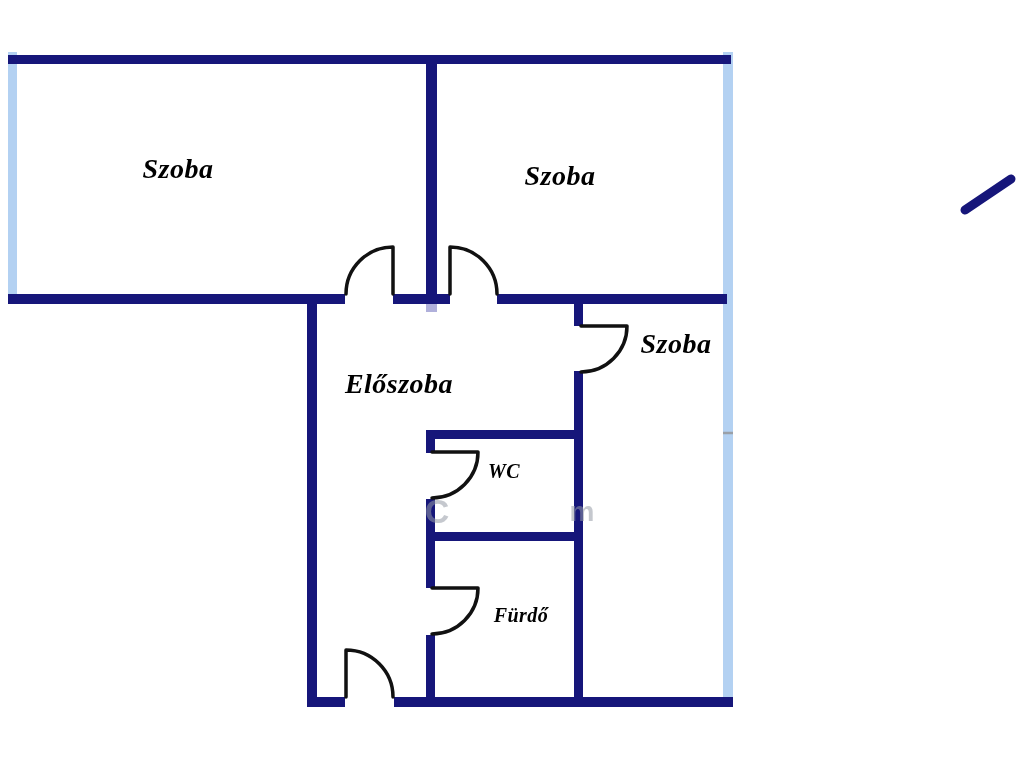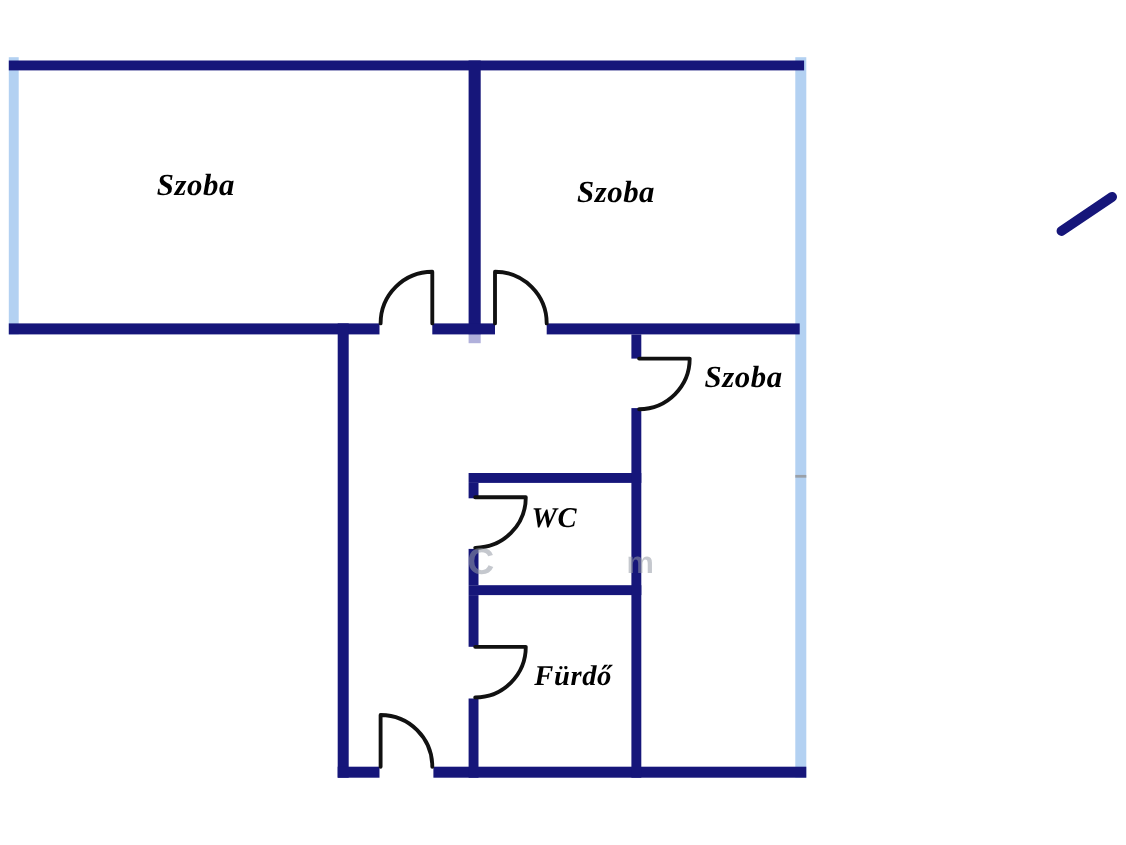--- a/index.html
+++ b/index.html
@@ -22,21 +22,21 @@
   .room-label {
     position: absolute;
     transform: translate(-50%, -50%);
     font-style: italic;
     font-weight: bold;
     color: #000000;
     white-space: nowrap;
     letter-spacing: 0.5px;
   }
   .lbl-28 { font-size: 28px; }
-  .lbl-27 { font-size: 26px; }
+  .lbl-27 { font-size: 20px; }
   .watermark-frag {
     position: absolute;
     transform: translate(-50%, -50%);
     font-family: "Liberation Sans", "DejaVu Sans", sans-serif;
     font-weight: bold;
     color: rgba(150, 155, 165, 0.55);
     white-space: nowrap;
   }
 </style>
 </head>
@@ -79,20 +79,21 @@
       <path d="M432 452 H478 M478 452 A46 46 0 0 1 432 498"></path>
       <path d="M432 588 H478 M478 588 A46 46 0 0 1 432 634"></path>
       <path d="M346 650 V697 M346 650 A47 47 0 0 1 393 697"></path>
     </g>
 
     <line x1="965" y1="210" x2="1011" y2="179" stroke="#16167a" stroke-width="9" stroke-linecap="round"></line>
   </svg>
 
   <div class="room-label lbl-28" style="left:178px; top:169px;">Szoba</div>
   <div class="room-label lbl-28" style="left:560px; top:176px;">Szoba</div>
+  <div class="room-label lbl-28" style="left:399px; top:384px;">Előszoba</div>
   <div class="room-label lbl-28" style="left:676px; top:344px;">Szoba</div>
   <div class="room-label lbl-27" style="left:504px; top:471px;">WC</div>
   <div class="room-label lbl-27" style="left:521px; top:615px;text-align:center;">Fürdő</div>
 
   <div class="watermark-frag" style="left:437px; top:511px; font-size:34px;">C</div>
   <div class="watermark-frag" style="left:582px; top:512px; font-size:28px;">m</div>
 
 </div>
 
 </body></html>

